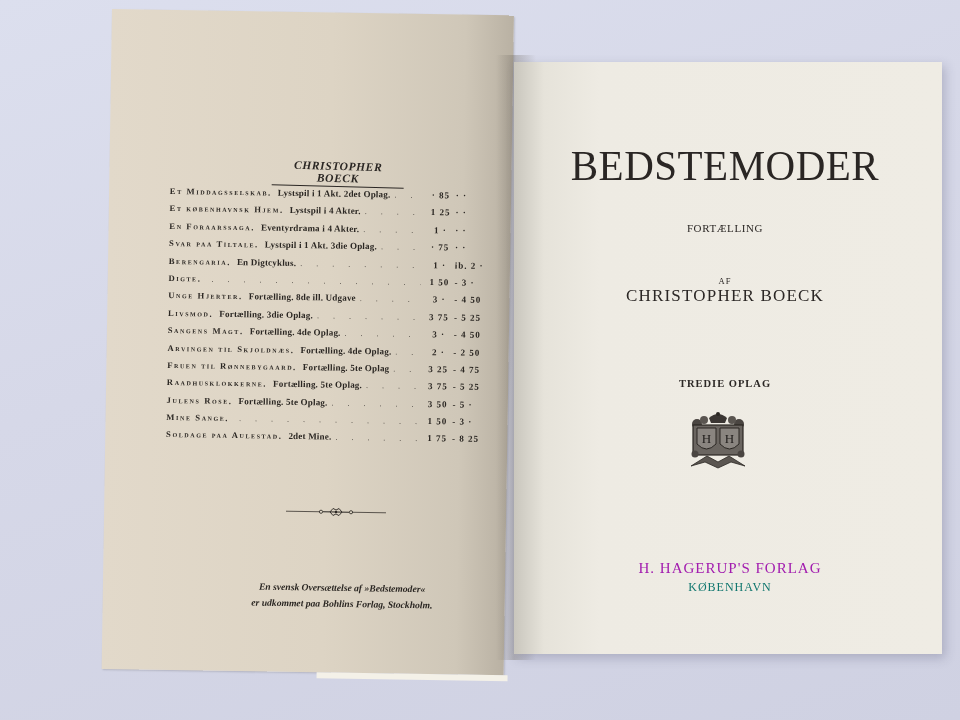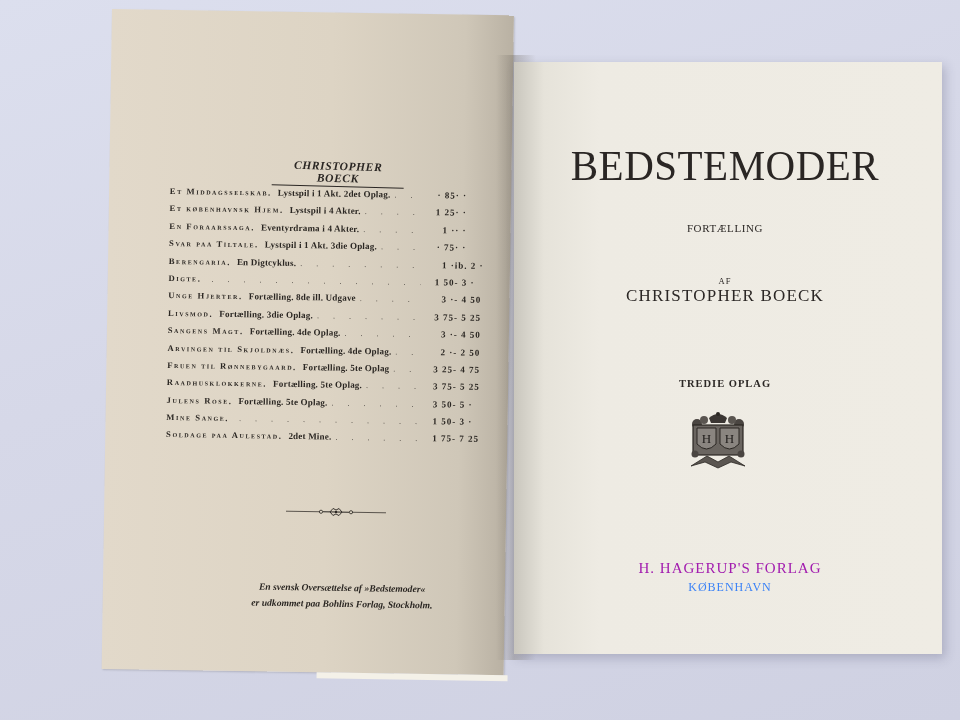--- a/index.html
+++ b/index.html
@@ -53,21 +53,21 @@
     font-size:9px; color:#2a2622; white-space:nowrap;
   }
   .work-title {
     font-variant: small-caps; letter-spacing:1.6px; font-weight:bold; font-size:8.6px;
   }
   .work-desc { margin-left:6px; font-weight:bold; letter-spacing:0.2px; }
   .work-dots {
     flex:1; margin:0 4px; overflow:hidden; color:#4a4540;
     letter-spacing:6px; font-size:8px;
   }
-  .work-price { width:30px; text-align:right; font-weight:bold; letter-spacing:1px; }
+  .work-price { width:30px; text-align:center; font-weight:bold; letter-spacing:1px; }
   .work-price2 { width:34px; text-align:left; font-weight:bold; letter-spacing:1px; }
 
   .ornament {
     position:absolute; left:286px; top:507px; width:100px; height:10px;
     transform: rotate(0.9deg);
   }
 
   .footnote {
     position:absolute; left:222px; top:580px; width:240px;
     font-style:italic; font-weight:bold; font-size:9.6px; color:#2a2622;
@@ -99,21 +99,21 @@
   }
   .emblem {
     position:absolute; left:687px; top:410px; width:62px; height:62px;
   }
   .publisher {
     position:absolute; left:555px; top:560px; width:350px; text-align:center;
     font-size:15px; color:#a21caf; letter-spacing:1px;
   }
   .city {
     position:absolute; left:555px; top:580px; width:350px; text-align:center;
-    font-size:12px; color:#3b82f6; letter-spacing:1px;
+    font-size:12px; color:#0f766e; letter-spacing:1px;
   }
 </style>
 </head>
 <body>
 
 <div class="scene">
 
   <div class="left-page">
     <div class="page-edge-bottom"></div>
   </div>
@@ -219,21 +219,21 @@
         <span class="work-desc"></span>
         <span class="work-dots">. . . . . . . . . . . . . . . . . . . . . .</span>
         <span class="work-price">1 50</span>
         <span class="work-price2">- 3 ·</span>
       </div>
       <div class="work-row">
         <span class="work-title">Soldage paa Aulestad.</span>
         <span class="work-desc">2det Mine.</span>
         <span class="work-dots">. . . . . . . . . . . . . . . . . . . . . .</span>
         <span class="work-price">1 75</span>
-        <span class="work-price2">- 7 25</span>
+        <span class="work-price2">- 8 25</span>
       </div>
     </div>
 
   <svg class="ornament" viewBox="0 0 100 10">
     <line x1="0" y1="5" x2="34" y2="5" stroke="#3a3530" stroke-width="0.8"></line>
     <line x1="66" y1="5" x2="100" y2="5" stroke="#3a3530" stroke-width="0.8"></line>
     <circle cx="35" cy="5" r="1.6" fill="none" stroke="#2a2622" stroke-width="0.8"></circle>
     <circle cx="65" cy="5" r="1.6" fill="none" stroke="#2a2622" stroke-width="0.8"></circle>
     <line x1="37" y1="5" x2="63" y2="5" stroke="#2a2622" stroke-width="1"></line>
     <path d="M44 5 L47 1.5 L50 3 L53 1.5 L56 5 L53 8.5 L50 7 L47 8.5 Z" fill="none" stroke="#2a2622" stroke-width="0.9"></path>

